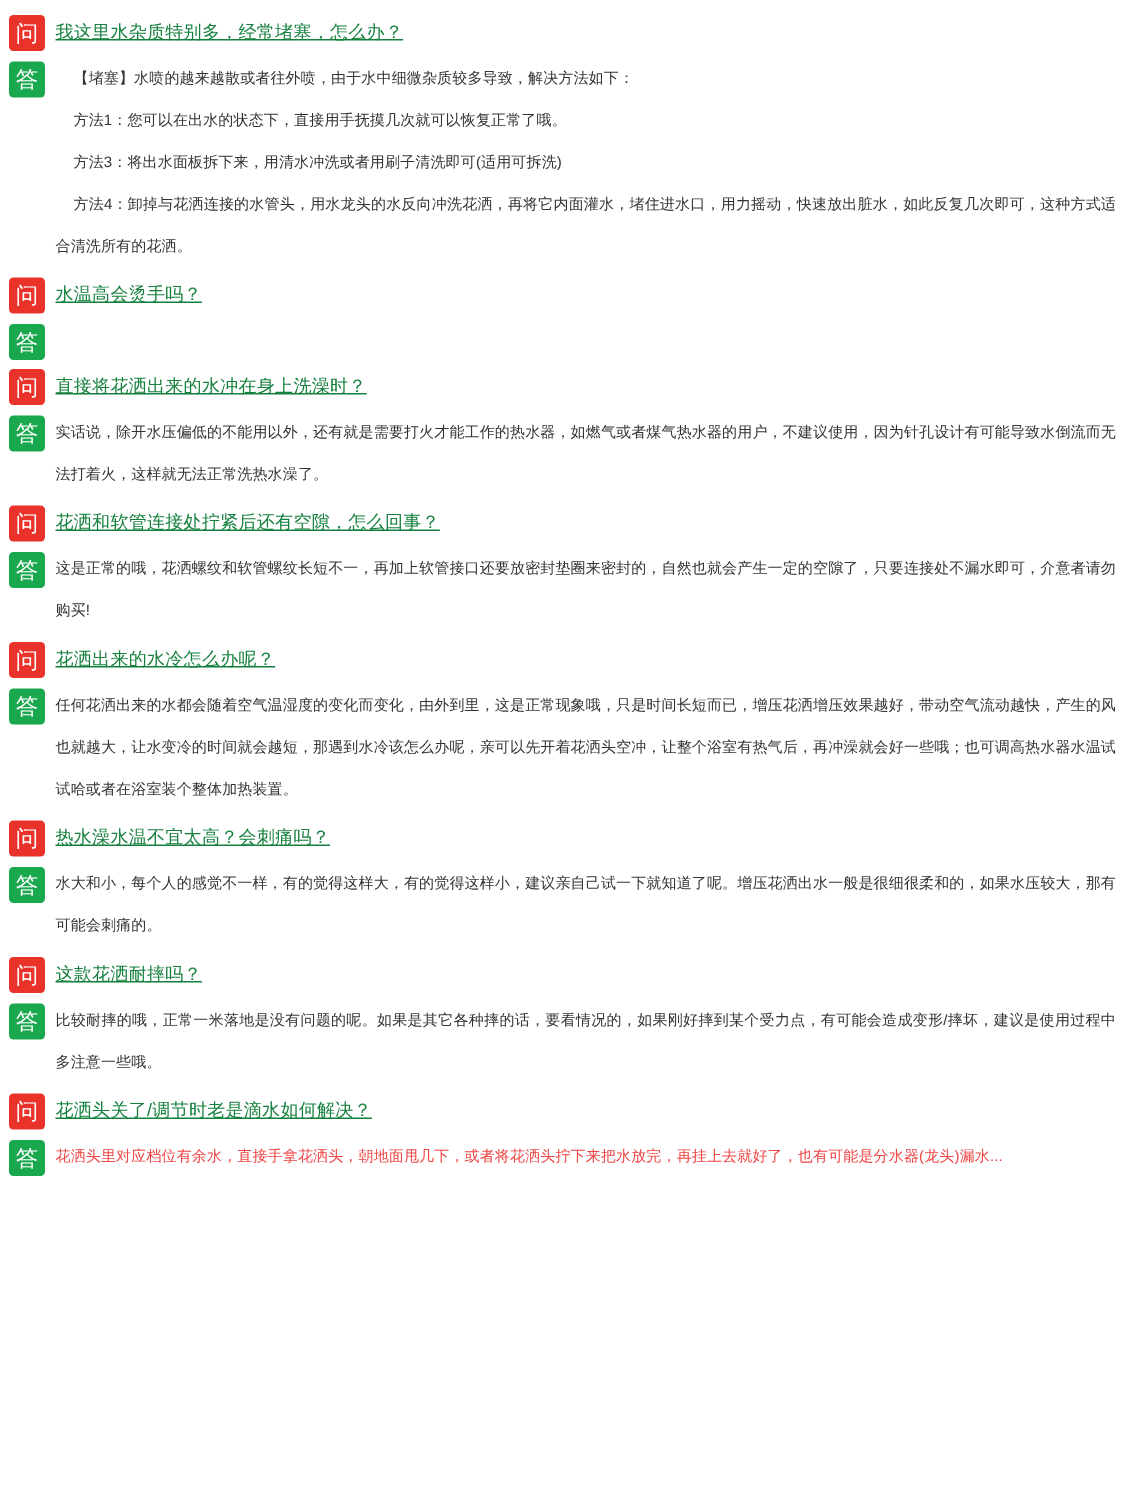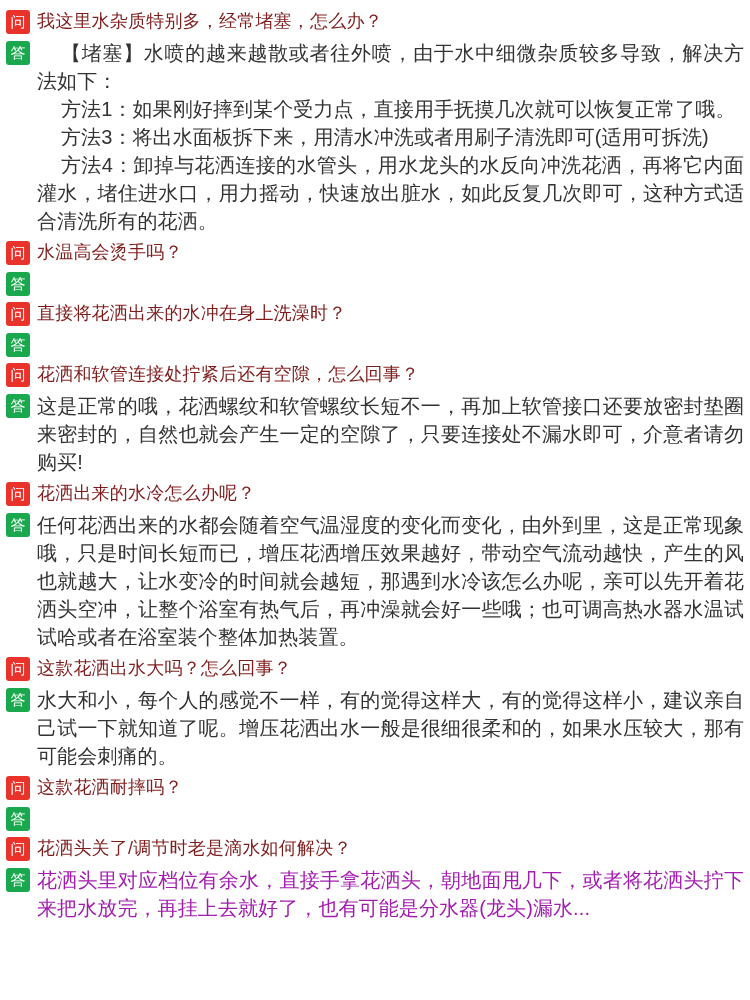--- a/index.html
+++ b/index.html
@@ -37,57 +37,58 @@
     font-weight: normal;
     border-radius: 3px;
     margin-right: 7px;
     margin-top: 2px;
     font-family: "DejaVu Sans", "Liberation Sans", sans-serif;
   }
   .badge-q { background: #e8322a; }
   .badge-a { background: #1aa84f; }
   .q-text {
     flex: 1 1 auto;
-    font-size: 18px;
+    font-size: 12px;
     line-height: 27px;
-    color: #7f1d1d;
+    color: #15803d;
     font-weight: normal;
     letter-spacing: 0.2px;
+    text-decoration: underline;
   }
   .a-text {
     flex: 1 1 auto;
-    font-size: 20px;
+    font-size: 10px;
     line-height: 28px;
     color: #333333;
     letter-spacing: 0.1px;
     text-align: justify;
   }
   .a-text .line {
     display: block;
   }
   .first-indent { text-indent: 1.2em; }
   .last-cut {
-    color: #a21caf;
+    color: #ef4444;
   }
 </style>
 </head>
 <body>
 
 <div class="faq-list">
 
   <div class="qa-block">
     <div class="qa-row">
       <div class="badge badge-q">问</div>
       <div class="q-text">我这里水杂质特别多，经常堵塞，怎么办？</div>
     </div>
     <div class="qa-row">
       <div class="badge badge-a">答</div>
       <div class="a-text">
         <span class="line first-indent">【堵塞】水喷的越来越散或者往外喷，由于水中细微杂质较多导致，解决方法如下：</span>
-        <span class="line first-indent">方法1：如果刚好摔到某个受力点，直接用手抚摸几次就可以恢复正常了哦。</span>
+        <span class="line first-indent">方法1：您可以在出水的状态下，直接用手抚摸几次就可以恢复正常了哦。</span>
         <span class="line first-indent">方法3：将出水面板拆下来，用清水冲洗或者用刷子清洗即可(适用可拆洗)</span>
         <span class="line first-indent">方法4：卸掉与花洒连接的水管头，用水龙头的水反向冲洗花洒，再将它内面灌水，堵住进水口，用力摇动，快速放出脏水，如此反复几次即可，这种方式适合清洗所有的花洒。</span>
       </div>
     </div>
   </div>
 
   <div class="qa-block">
     <div class="qa-row">
       <div class="badge badge-q">问</div>
       <div class="q-text">水温高会烫手吗？</div>
@@ -97,20 +98,23 @@
     </div>
   </div>
 
   <div class="qa-block">
     <div class="qa-row">
       <div class="badge badge-q">问</div>
       <div class="q-text">直接将花洒出来的水冲在身上洗澡时？</div>
     </div>
     <div class="qa-row">
       <div class="badge badge-a">答</div>
+      <div class="a-text">
+        <span class="line">实话说，除开水压偏低的不能用以外，还有就是需要打火才能工作的热水器，如燃气或者煤气热水器的用户，不建议使用，因为针孔设计有可能导致水倒流而无法打着火，这样就无法正常洗热水澡了。</span>
+      </div>
     </div>
   </div>
 
   <div class="qa-block">
     <div class="qa-row">
       <div class="badge badge-q">问</div>
       <div class="q-text">花洒和软管连接处拧紧后还有空隙，怎么回事？</div>
     </div>
     <div class="qa-row">
       <div class="badge badge-a">答</div>
@@ -129,37 +133,40 @@
       <div class="badge badge-a">答</div>
       <div class="a-text">
         <span class="line">任何花洒出来的水都会随着空气温湿度的变化而变化，由外到里，这是正常现象哦，只是时间长短而已，增压花洒增压效果越好，带动空气流动越快，产生的风也就越大，让水变冷的时间就会越短，那遇到水冷该怎么办呢，亲可以先开着花洒头空冲，让整个浴室有热气后，再冲澡就会好一些哦；也可调高热水器水温试试哈或者在浴室装个整体加热装置。</span>
       </div>
     </div>
   </div>
 
   <div class="qa-block">
     <div class="qa-row">
       <div class="badge badge-q">问</div>
-      <div class="q-text">这款花洒出水大吗？怎么回事？</div>
+      <div class="q-text">热水澡水温不宜太高？会刺痛吗？</div>
     </div>
     <div class="qa-row">
       <div class="badge badge-a">答</div>
       <div class="a-text">
         <span class="line">水大和小，每个人的感觉不一样，有的觉得这样大，有的觉得这样小，建议亲自己试一下就知道了呢。增压花洒出水一般是很细很柔和的，如果水压较大，那有可能会刺痛的。</span>
       </div>
     </div>
   </div>
 
   <div class="qa-block">
     <div class="qa-row">
       <div class="badge badge-q">问</div>
       <div class="q-text">这款花洒耐摔吗？</div>
     </div>
     <div class="qa-row">
       <div class="badge badge-a">答</div>
+      <div class="a-text">
+        <span class="line">比较耐摔的哦，正常一米落地是没有问题的呢。如果是其它各种摔的话，要看情况的，如果刚好摔到某个受力点，有可能会造成变形/摔坏，建议是使用过程中多注意一些哦。</span>
+      </div>
     </div>
   </div>
 
   <div class="qa-block">
     <div class="qa-row">
       <div class="badge badge-q">问</div>
       <div class="q-text">花洒头关了/调节时老是滴水如何解决？</div>
     </div>
     <div class="qa-row">
       <div class="badge badge-a">答</div>

